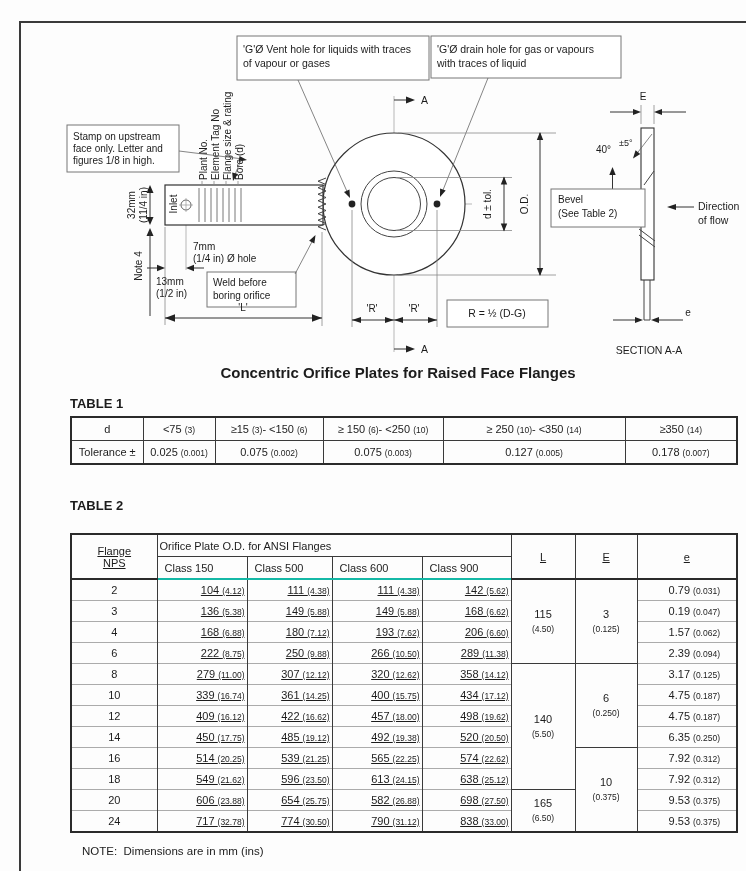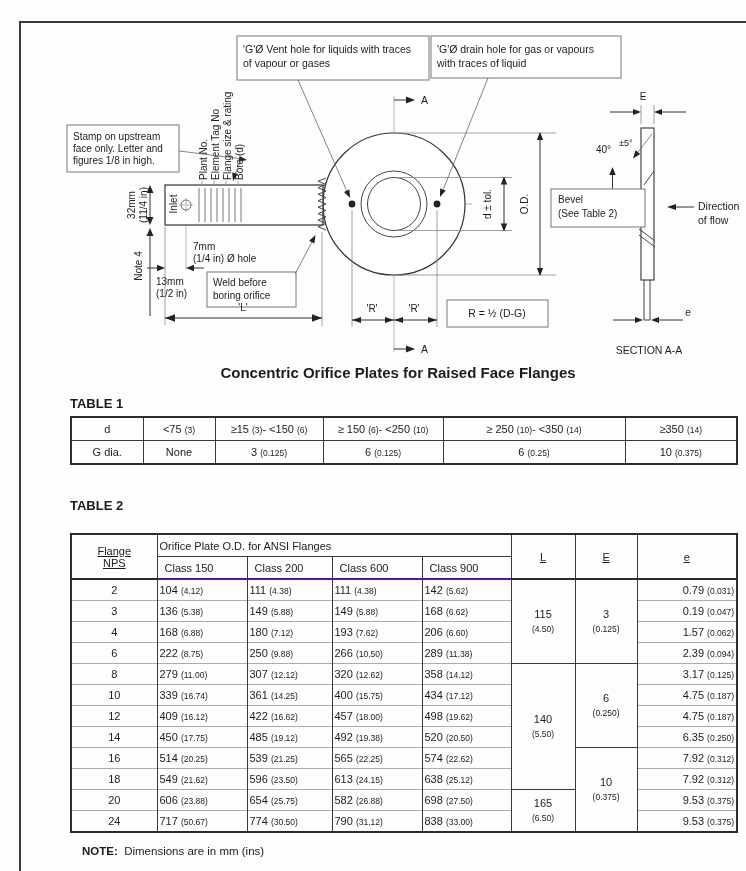--- a/index.html
+++ b/index.html
@@ -19,30 +19,30 @@
   .dim{stroke:#333;stroke-width:1;fill:none}
   .box{stroke:#777;stroke-width:1;fill:#fff}
   .arr{fill:#222;stroke:none}
   .tbl{position:absolute;}
   .tbl-label{font-weight:bold;font-size:13px;}
   #table1{border-collapse:collapse;width:100%;table-layout:fixed;border:2px solid #2b2b2b;margin-top:5px;}
   #table1 td{border:1px solid #3a3a3a;font-size:11px;height:22px;text-align:center;padding:0 2px;}
   #table2{border-collapse:collapse;width:100%;table-layout:fixed;border:2px solid #2b2b2b;margin-top:20px;}
   #table2 th{border:1px solid #3a3a3a;font-weight:normal;font-size:11px;height:21px;padding:0 2px;}
   #table2 th.odspan{border-bottom:1px solid #3a3a3a;text-align:left;}
-  #table2 th.clsh{border-bottom:2px solid #4c1d95;text-align:left;padding-left:7px;}
+  #table2 th.clsh{border-bottom:2px solid #14b8a6;text-align:left;padding-left:7px;}
   #table2 th.npsh,#table2 th.leh{border-bottom:2px solid #2b2b2b;text-decoration:underline;}
   #table2 td{border-left:1px solid #3a3a3a;border-right:1px solid #3a3a3a;border-top:1px solid #ababab;
              font-size:11px;height:20px;text-align:center;padding:0 2px;}
-  #table2 td.od{text-align:left;}
-  #table2 td.ecol{text-align:right;padding-left:17px;}
+  #table2 td.od{text-align:right;text-decoration:underline;}
+  #table2 td.ecol{text-align:center;padding-left:17px;}
   #table2 td.grp{border-top:1px solid #3a3a3a;line-height:1.25;}
   .sub{font-size:8.5px;}
   .note{position:absolute;left:70px;top:845px;font-size:11.5px;}
-  .note b{font-weight:bold;padding-left:12px;}
+  .note b{font-weight:normal;padding-left:12px;}
 </style>
 </head>
 <body>
 
 <div class="frame"></div>
 
 <svg class="drawing" width="746" height="396" viewBox="0 0 746 396">
 
   <g>
     <line x1="168" y1="204" x2="472" y2="204" class="cl"></line>
@@ -275,26 +275,26 @@
     <tbody>
         <tr>
           <td>d</td>
           <td>&lt;75 <span class="sub">(3)</span></td>
           <td>≥15 <span class="sub">(3)</span>- &lt;150 <span class="sub">(6)</span></td>
           <td>≥ 150 <span class="sub">(6)</span>- &lt;250 <span class="sub">(10)</span></td>
           <td>≥ 250 <span class="sub">(10)</span>- &lt;350 <span class="sub">(14)</span></td>
           <td>≥350 <span class="sub">(14)</span></td>
         </tr>
         <tr>
-          <td>G dia.</td>
-          <td>None</td>
-          <td>3 <span class="sub">(0.125)</span></td>
-          <td>6 <span class="sub">(0.125)</span></td>
-          <td>6 <span class="sub">(0.25)</span></td>
-          <td>10 <span class="sub">(0.375)</span></td>
+          <td>Tolerance ±</td>
+          <td>0.025 <span class="sub">(0.001)</span></td>
+          <td>0.075 <span class="sub">(0.002)</span></td>
+          <td>0.075 <span class="sub">(0.003)</span></td>
+          <td>0.127 <span class="sub">(0.005)</span></td>
+          <td>0.178 <span class="sub">(0.007)</span></td>
         </tr>
       </tbody>
   </table>
 </div>
 
 <div class="tbl" style="left:70px;top:498px;width:666px;">
   <div class="tbl-label">TABLE 2</div>
   <table id="table2">
     <colgroup>
       <col style="width:86px">
@@ -309,21 +309,21 @@
     <thead>
       <tr>
         <th rowspan="2" class="npsh"><span>Flange</span><br><span>NPS</span></th>
         <th colspan="4" class="odspan">Orifice Plate O.D. for ANSI Flanges</th>
         <th rowspan="2" class="leh">L</th>
         <th rowspan="2" class="leh">E</th>
         <th rowspan="2" class="leh">e</th>
       </tr>
       <tr>
         <th class="clsh">Class 150</th>
-        <th class="clsh">Class 200</th>
+        <th class="clsh">Class 500</th>
         <th class="clsh">Class 600</th>
         <th class="clsh">Class 900</th>
       </tr>
     </thead>
     <tbody>
         <tr>
           <td class="nps">2</td>
           <td class="od">104 <span class="sub">(4.12)</span></td>
           <td class="od">111 <span class="sub">(4.38)</span></td>
           <td class="od">111 <span class="sub">(4.38)</span></td>
@@ -411,21 +411,21 @@
           <td class="nps">20</td>
           <td class="od">606 <span class="sub">(23.88)</span></td>
           <td class="od">654 <span class="sub">(25.75)</span></td>
           <td class="od">582 <span class="sub">(26.88)</span></td>
           <td class="od">698 <span class="sub">(27.50)</span></td>
           <td class="grp" rowspan="2">165<br><span class="sub">(6.50)</span></td>
           <td class="ecol">9.53 <span class="sub">(0.375)</span></td>
         </tr>
         <tr>
           <td class="nps">24</td>
-          <td class="od">717 <span class="sub">(50.67)</span></td>
+          <td class="od">717 <span class="sub">(32.78)</span></td>
           <td class="od">774 <span class="sub">(30.50)</span></td>
           <td class="od">790 <span class="sub">(31.12)</span></td>
           <td class="od">838 <span class="sub">(33.00)</span></td>
           <td class="ecol">9.53 <span class="sub">(0.375)</span></td>
         </tr>
       </tbody>
   </table>
 </div>
 
 <div class="note"><b>NOTE:</b>&nbsp; <span>Dimensions are in mm (ins)</span></div>

